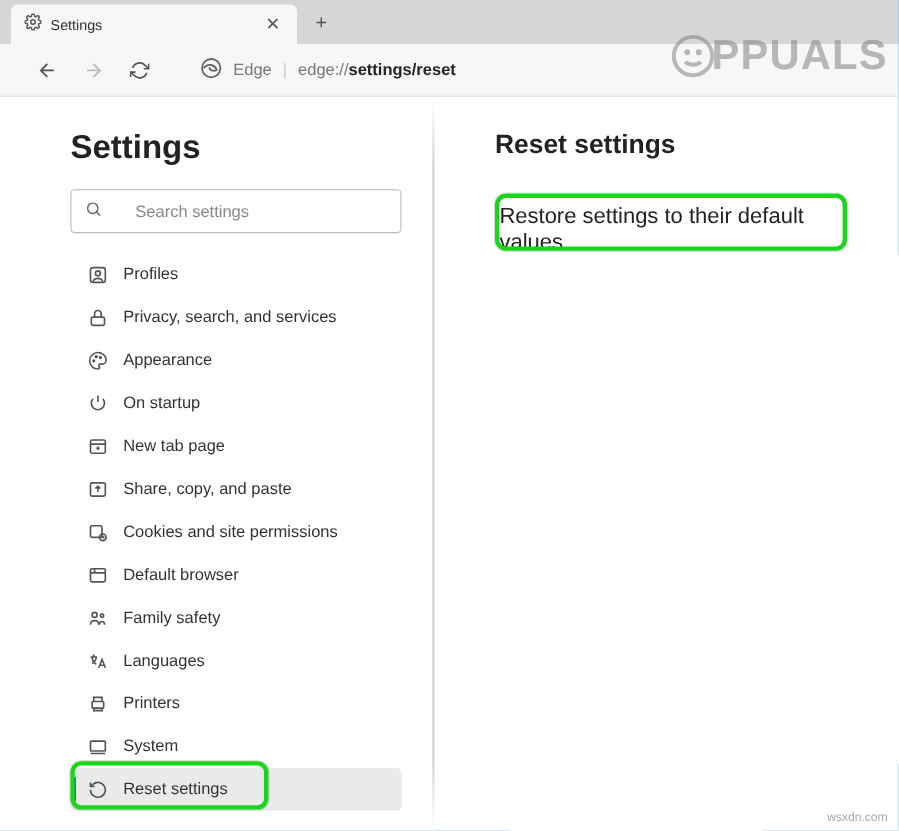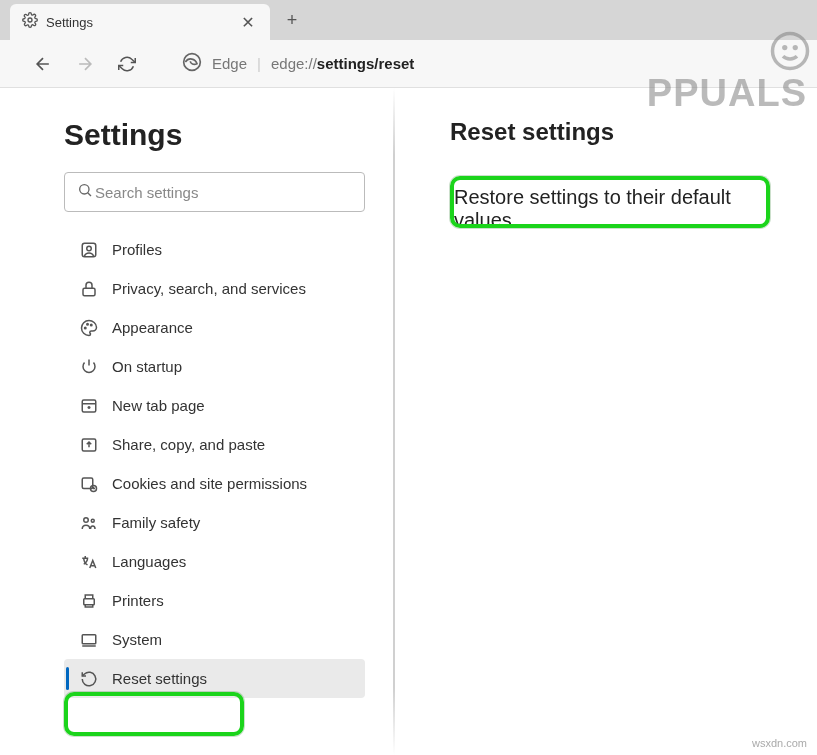--- a/index.html
+++ b/index.html
@@ -100,21 +100,21 @@
       color: #222;
       margin-bottom: 20px;
     }
     .search-box {
       display: flex;
       align-items: center;
       border: 1px solid #bbb;
       border-radius: 4px;
       height: 40px;
       padding: 0 12px;
-      gap: 2px;
+      gap: 30px;
       margin-bottom: 18px;
     }
     .search-box input {
       border: none;
       outline: none;
       font-size: 15px;
       color: #333;
       flex: 1;
       background: transparent;
     }
@@ -180,21 +180,21 @@
     .hl-restore { left: 450px; top: 176px; width: 320px; height: 52px; }
     .hl-reset { left: 64px; top: 692px; width: 180px; height: 44px; }
     .watermark-appuals {
       position: absolute;
       top: 30px; right: 10px;
       font-size: 38px;
       font-weight: 800;
       color: rgba(130,130,130,0.55);
       letter-spacing: 1px;
       font-family: Arial, sans-serif;
-      display:flex; align-items:flex-end;flex-direction:column;
+      display:flex; align-items:flex-start;
     }
     .watermark-wsx {
       position: absolute;
       bottom: 6px; right: 10px;
       font-size: 11px;
       color: #aaa;
     }
   </style>
 </head>
 <body>
@@ -321,20 +321,29 @@
                 <rect x="3" y="4" width="14" height="14" rx="2"></rect>
                 <circle cx="18" cy="18" r="4"></circle>
                 <path d="M18 16v2h2"></path>
               </svg>
             </span>
           <span>Cookies and site permissions</span>
         </li>
         <li class="nav-item">
           <span class="icon">
               <svg width="18" height="18" viewBox="0 0 24 24" fill="none" stroke="currentColor" stroke-width="2">
+                <rect x="3" y="4" width="18" height="16" rx="2"></rect>
+                <path d="M3 9h18M8 4v5"></path>
+              </svg>
+            </span>
+          <span>Default browser</span>
+        </li>
+        <li class="nav-item">
+          <span class="icon">
+              <svg width="18" height="18" viewBox="0 0 24 24" fill="none" stroke="currentColor" stroke-width="2">
                 <circle cx="8" cy="8" r="3"></circle>
                 <circle cx="17" cy="9" r="2"></circle>
                 <path d="M3 20c0-3 2-5 5-5s5 2 5 5M14 20c0-2 1-4 3-4s3 2 3 4"></path>
               </svg>
             </span>
           <span>Family safety</span>
         </li>
         <li class="nav-item">
           <span class="icon">
               <svg width="18" height="18" viewBox="0 0 24 24" fill="none" stroke="currentColor" stroke-width="2">

